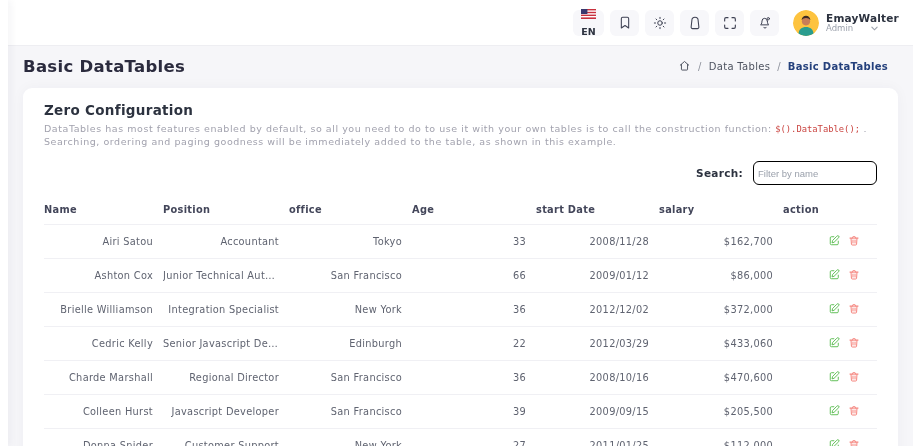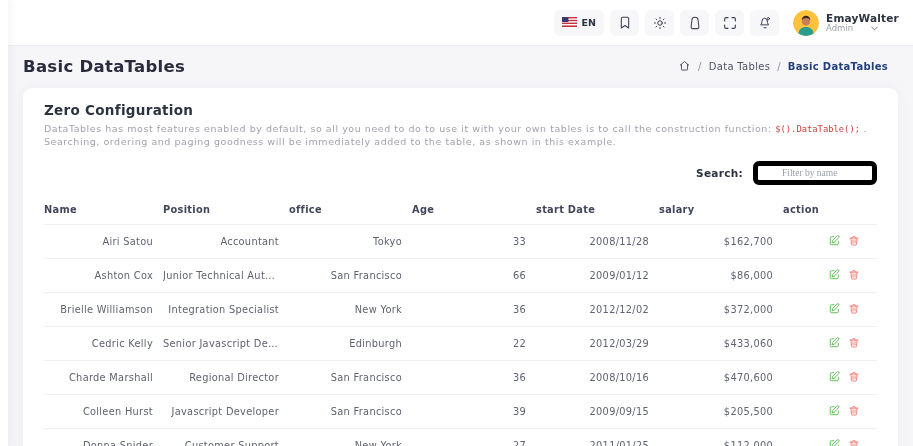--- a/index.html
+++ b/index.html
@@ -9,21 +9,21 @@
   
   .sidebar-edge { position:absolute; left:0; top:0; width:8px; height:446px; background:#fff; box-shadow:2px 0 8px rgba(40,40,70,.06); z-index:5; }
 
   
   .topbar { position:absolute; left:8px; top:0; right:0; height:45px; background:#fff; display:flex; align-items:center; padding:0 14px 0 22px; box-shadow:0 1px 0 #eeeef2; }
   .search-wrap { position:relative; width:430px; height:29px; }
   .search-wrap input { width:100%; height:100%; border:none; outline:none; background:#f5f5f7; border-radius:8px; padding:0 34px 0 14px; font-family:inherit; font-size:10.5px; letter-spacing:.4px; color:#2c323f; }
   .search-wrap input::placeholder { color:#9aa0ab; }
   .search-wrap .mag { position:absolute; right:11px; top:7px; cursor:pointer; }
   .topbar-right { margin-left:auto; display:flex; align-items:center; gap:6px; }
-  .chip, .icon-btn { border:none; background:#f7f7fa; border-radius:6px; height:26px; display:flex; align-items:center; justify-content:center; cursor:pointer; }
+  .chip, .icon-btn { border:none; background:#f7f7fa; border-radius:6px; height:26px; display:flex; align-items:center; justify-content:center; cursor:pointer;flex-direction:column; }
   .chip { padding:0 8px; gap:5px; font-size:9.5px; font-weight:bold; color:#2c323f; font-family:inherit; }
   .icon-btn { width:29px; }
   .icon-btn svg { display:block; }
   .user { display:flex; align-items:center; gap:7px; margin-left:8px; cursor:pointer; }
   .avatar { width:26px; height:26px; border-radius:50%; overflow:hidden; display:block; }
   .user-text { display:flex; flex-direction:column; line-height:1.15; }
   .user-name { font-size:10.5px; font-weight:bold; color:#2c323f; letter-spacing:.2px; }
   .user-role { font-size:8.5px; color:#9aa0ab; display:flex; align-items:center; gap:18px; }
 
   
@@ -34,21 +34,21 @@
   .breadcrumb a { text-decoration:none; color:#4e5360; cursor:pointer; }
   .breadcrumb a.active { color:#24407c; font-weight:bold; }
 
   
   .card { position:absolute; left:23px; right:15px; top:88px; height:420px; background:#fff; border-radius:9px; box-shadow:0 0 14px rgba(40,40,70,.04); padding:14px 21px 0 21px; }
   .card-title { font-size:13.5px; font-weight:600; color:#2c323f; letter-spacing:.3px; margin-bottom:5px; }
   .desc { font-size:9.5px; line-height:11.5px; color:#a2a2ae; letter-spacing:.55px; max-width:852px; margin-bottom:14px; }
   .desc code { font-family:"DejaVu Sans Mono","Liberation Mono",monospace; font-size:8.8px; color:#ca4440; letter-spacing:0; }
   .filter-row { display:flex; justify-content:flex-end; align-items:center; gap:10px; margin-bottom:11px; }
   .filter-row label { font-size:10.5px; font-weight:600; color:#2c323f; letter-spacing:.3px; }
-  .filter-row input { width:124px; height:24px; border:5px solid #000000; border-radius:6px; outline:none; padding:0 24px; font-family:Liberation Serif, serif; font-size:9.5px; color:#2c323f; }
+  .filter-row input { width:124px; height:24px; border:1px solid #000000; border-radius:6px; outline:none; padding:0 4px; font-family:Liberation Sans, sans-serif; font-size:9.5px; color:#2c323f; }
   .filter-row input::placeholder { color:#9aa0ab; }
 
   
   table { width:100%; border-collapse:collapse; table-layout:fixed; }
   th { text-align:left; font-size:9.8px; font-weight:600; color:#43465a; letter-spacing:.3px; padding:8px 10px 9px 0; cursor:pointer; }
   td { font-size:9.8px; color:#5f6370; letter-spacing:.3px; padding:9px 10px 9px 0; border-top:1px solid #f0f0f4; white-space:nowrap; overflow:hidden; text-overflow:ellipsis;text-align:right; }
   .action-cell { overflow:visible; }
   .action-cell .act { border:none; background:none; padding:0; margin-right:7px; cursor:pointer; }
   .action-cell svg { display:block; }
 </style>

